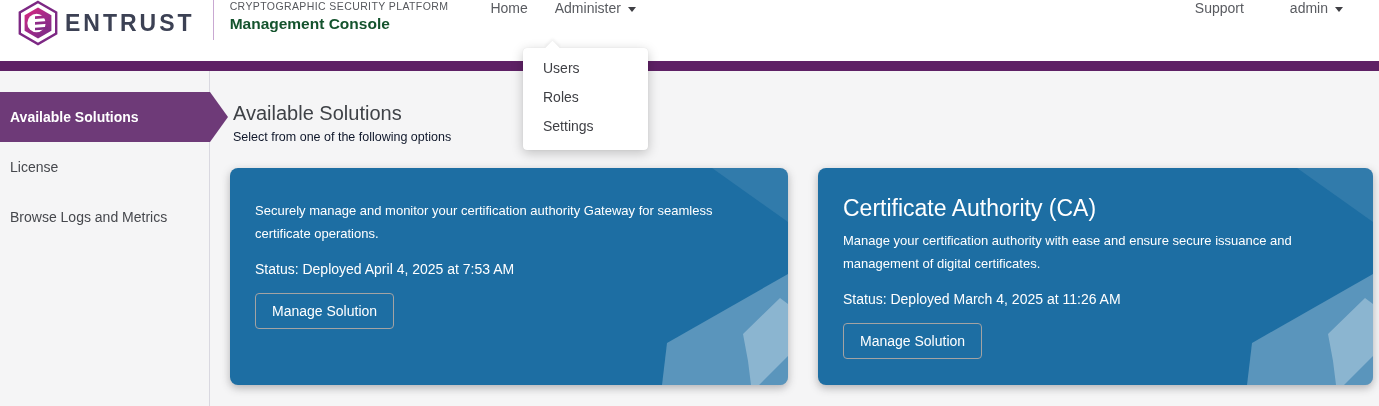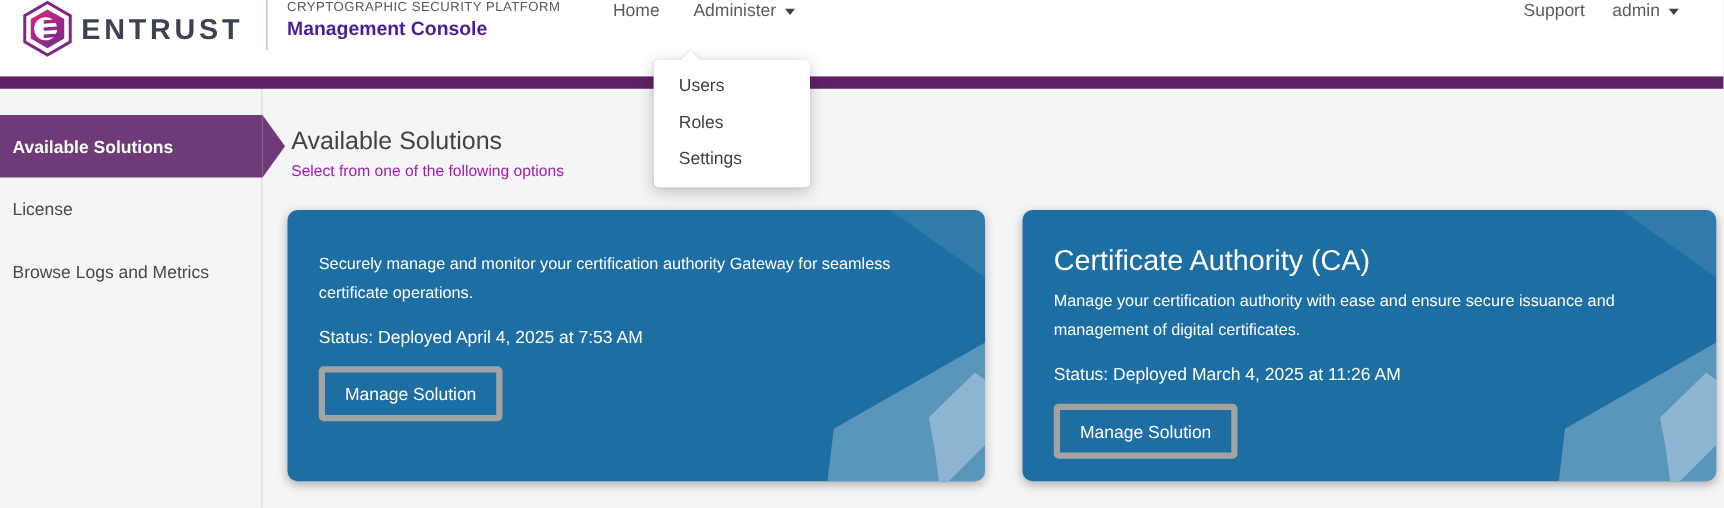--- a/index.html
+++ b/index.html
@@ -8,26 +8,26 @@
   .page { position: relative; width: 1379px; height: 406px; background: #f5f5f6; overflow: hidden; }
 
   
   .header { position: absolute; top: 0; left: 0; right: 0; height: 61px; background: #ffffff; display: flex; align-items: flex-start; z-index: 5; }
   .brand { display: flex; align-items: center; margin-left: 16px; cursor: pointer; }
   .logo-svg { display: block; }
   .wordmark { font-size: 23px; font-weight: bold; letter-spacing: 3px; color: #3c4154; margin-left: 5px; }
   .brand-divider { width: 1px; height: 40px; background: #c9a8d2; margin: 0 16px 0 18px; }
   .platform-block { display: flex; flex-direction: column; justify-content: center; }
   .platform-label { font-size: 10.5px; letter-spacing: 0.4px; color: #55575c; }
-  .console-label { font-size: 15.5px; font-weight: bold; color: #4c1d95; margin-top: 3px; }
+  .console-label { font-size: 15.5px; font-weight: bold; color: #14532d; margin-top: 3px; }
 
   .main-nav { display: flex; align-items: center; margin-left: 42px; gap: 27px; }
   .nav-link { font-size: 14px; color: #595b60; cursor: pointer; display: flex; align-items: center; }
   .spacer { flex: 1; }
-  .right-nav { display: flex; align-items: center; gap: 22px; margin-right: 36px; }
+  .right-nav { display: flex; align-items: center; gap: 46px; margin-right: 36px; }
 
   .caret { display: inline-block; width: 0; height: 0; border-left: 4.5px solid transparent; border-right: 4.5px solid transparent; border-top: 5.5px solid #3f3f44; margin-left: 7px; margin-top: 2px; }
 
   
   .accent-bar { position: absolute; top: 61px; left: 0; right: 0; height: 10px; background: #5e2165; z-index: 4; }
 
   
   .dropdown { position: absolute; left: 523px; top: 48px; width: 125px; background: #ffffff; border-radius: 4px; box-shadow: 0 3px 12px rgba(0,0,0,0.22), 0 0 1px rgba(0,0,0,0.12); padding: 6px 0 9px 0; z-index: 20; }
   .dropdown::before { content: ""; position: absolute; top: -5px; left: 24px; width: 11px; height: 11px; background: #ffffff; transform: rotate(45deg); box-shadow: -2px -2px 3px rgba(0,0,0,0.05); }
   .dropdown-item { height: 29px; line-height: 29px; padding: 0 20px; font-size: 14px; color: #3e3f44; cursor: pointer; position: relative; background: #fff; }
@@ -35,32 +35,32 @@
   
   .sidebar { position: absolute; left: 0; top: 71px; width: 210px; bottom: 0; border-right: 1px solid #d9d8e0; }
   .side-item { height: 50px; display: flex; align-items: center; padding-left: 10px; font-size: 14px; color: #46484d; cursor: pointer; }
   .side-item.first { margin-top: 21px; }
   .side-item.active { background: #6e3a78; color: #ffffff; font-weight: bold; position: relative; width: 210px; }
   .side-item.active::after { content: ""; position: absolute; left: 210px; top: 0; width: 0; height: 0; border-top: 25px solid transparent; border-bottom: 25px solid transparent; border-left: 18px solid #6e3a78; }
 
   
   .main-head { position: absolute; left: 233px; top: 102px; }
   .page-title { font-size: 20px; font-weight: normal; color: #3f4247; }
-  .page-subtitle { font-size: 12.5px; color: #a21caf; margin-top: 5px; }
+  .page-subtitle { font-size: 12.5px; color: #0f172a; margin-top: 5px; }
 
   
   .cards { position: absolute; left: 230px; top: 168px; display: flex; gap: 30px; }
   .card { position: relative; height: 217px; background: #1d6ea3; border-radius: 8px; color: #ffffff; padding: 25px 25px; box-shadow: 0 3px 8px rgba(50,50,55,0.35); overflow: hidden; }
   .card.c0 { width: 558px; }
   .card.c1 { width: 555px; }
   .card-deco { position: absolute; right: 0; bottom: 0; pointer-events: none; }
   .card-title { font-size: 23px; font-weight: normal; line-height: 30px; position: relative; }
   .card-desc { font-size: 13px; line-height: 23px; margin-top: 6px; max-width: 500px; position: relative; }
   .card-status { font-size: 14px; margin-top: 16px; position: relative; }
-  .manage-btn { display: inline-block; margin-top: 16px; padding: 9px 16px; border: 5px solid #a3a3a3; border-radius: 4px; background: transparent; color: #ffffff; font-size: 14px; font-family: "Liberation Sans", sans-serif; cursor: pointer; position: relative; }
+  .manage-btn { display: inline-block; margin-top: 16px; padding: 9px 16px; border: 1px solid #a3a3a3; border-radius: 4px; background: transparent; color: #ffffff; font-size: 14px; font-family: "Liberation Sans", sans-serif; cursor: pointer; position: relative; }
 </style>
 </head>
 <body>
 
 <div class="page">
 
   <div class="header">
     <div class="brand">
       <svg class="logo-svg" width="44" height="46" viewBox="0 0 44 46">
         <defs>

